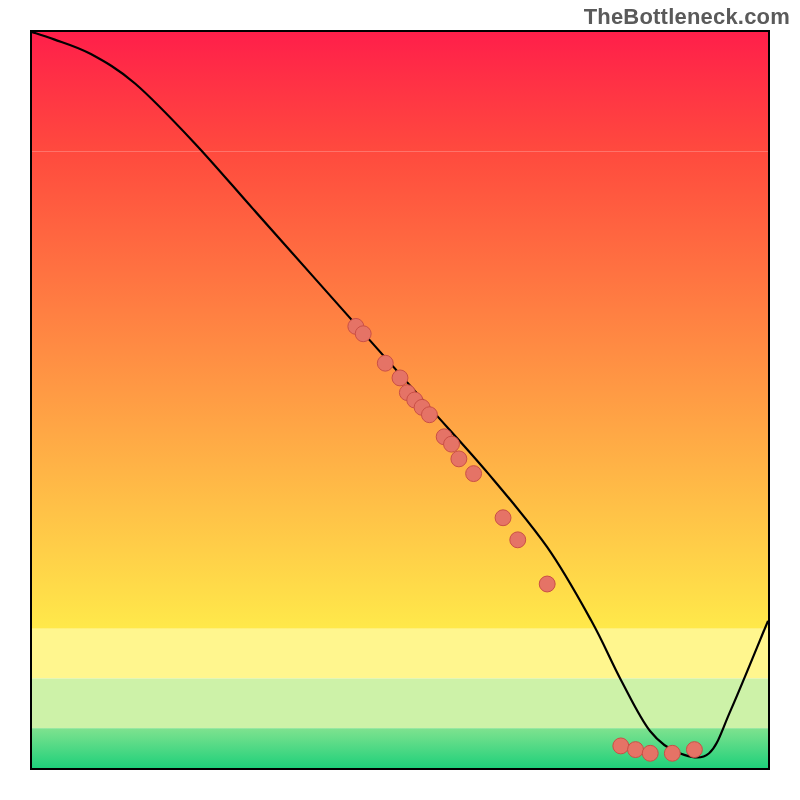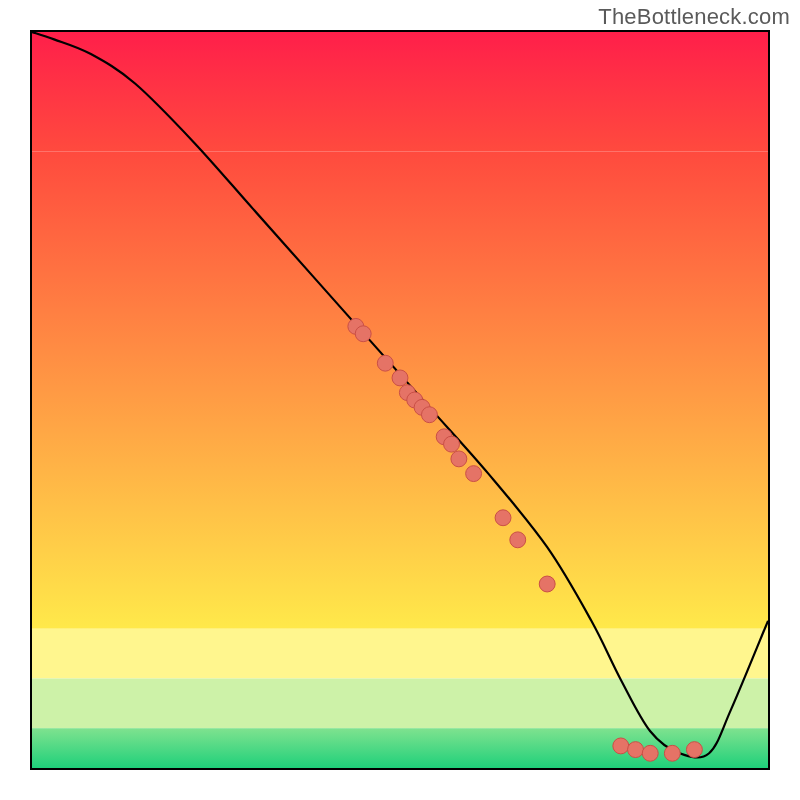--- a/index.html
+++ b/index.html
@@ -14,21 +14,21 @@
   .stage {
     position: relative;
     width: 800px;
     height: 800px;
   }
   .watermark {
     position: absolute;
     top: 4px;
     right: 10px;
     font-size: 22px;
-    font-weight: 400;
+    font-weight: 700;
     color: #5a5a5a;
     letter-spacing: 0.2px;
     z-index: 5;
   }
   .plot-area {
     position: absolute;
     left: 30px;
     top: 30px;
     width: 740px;
     height: 740px;

